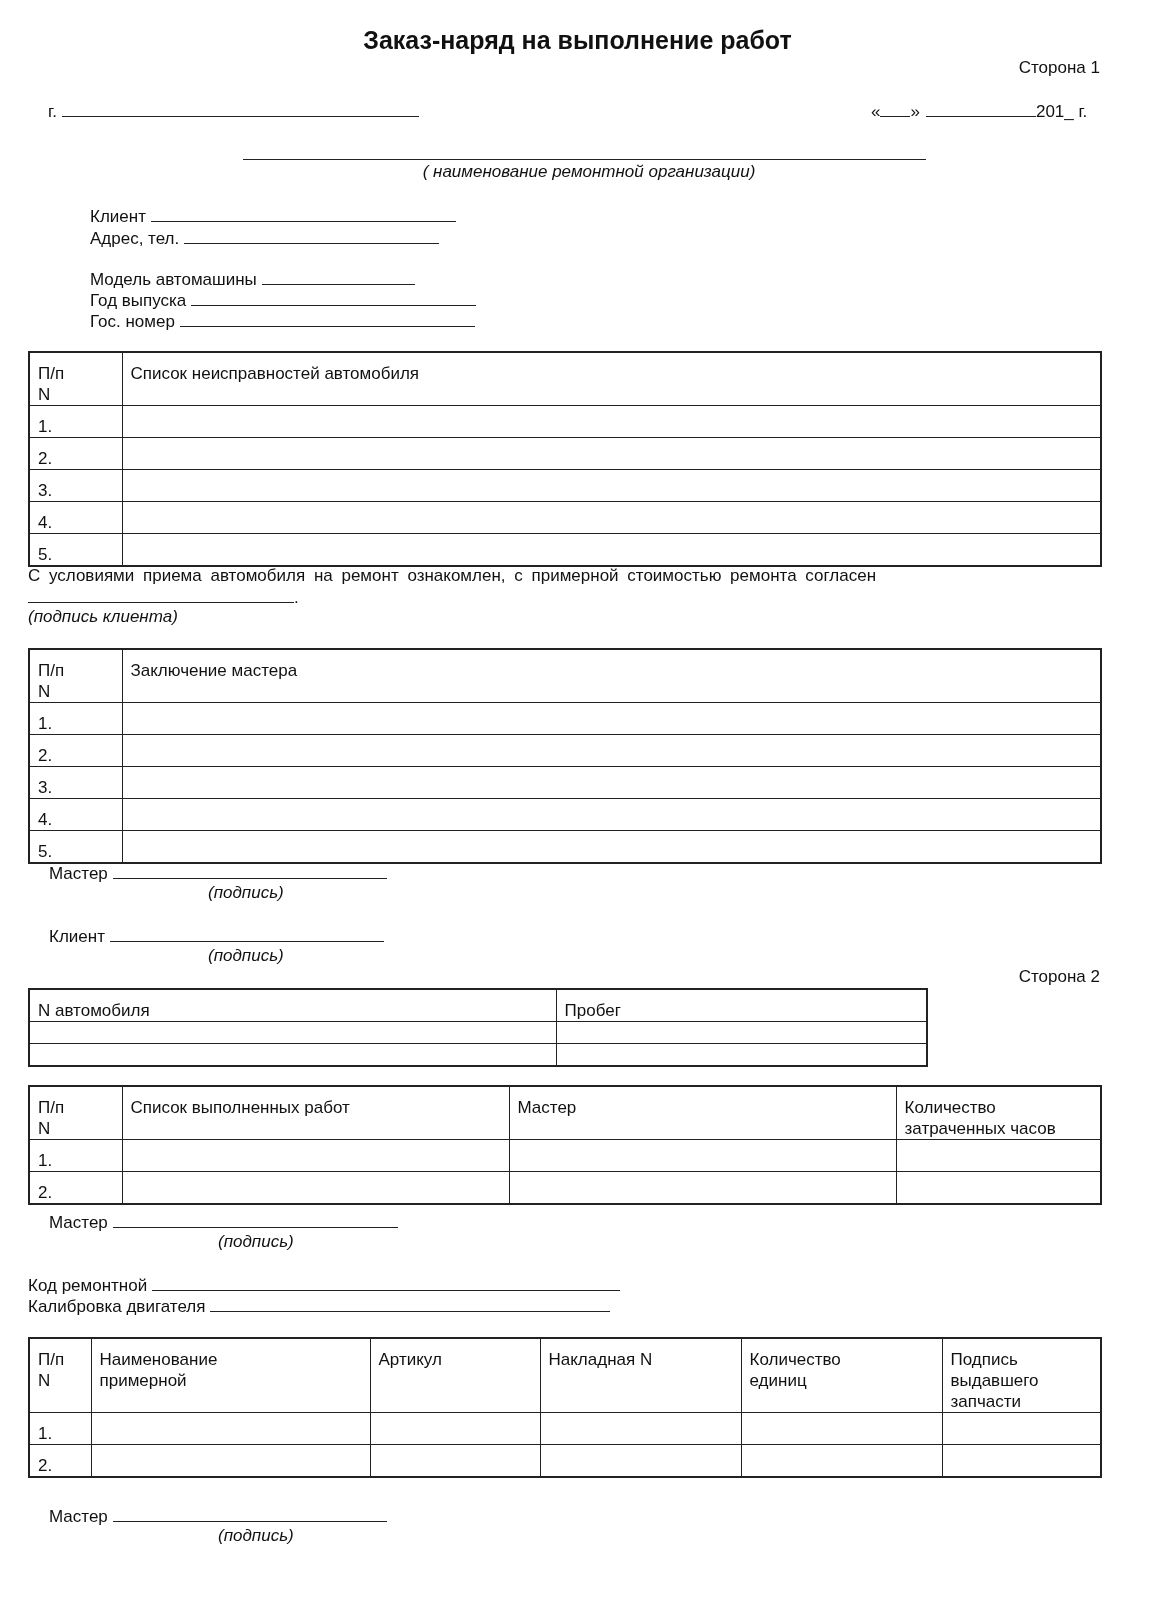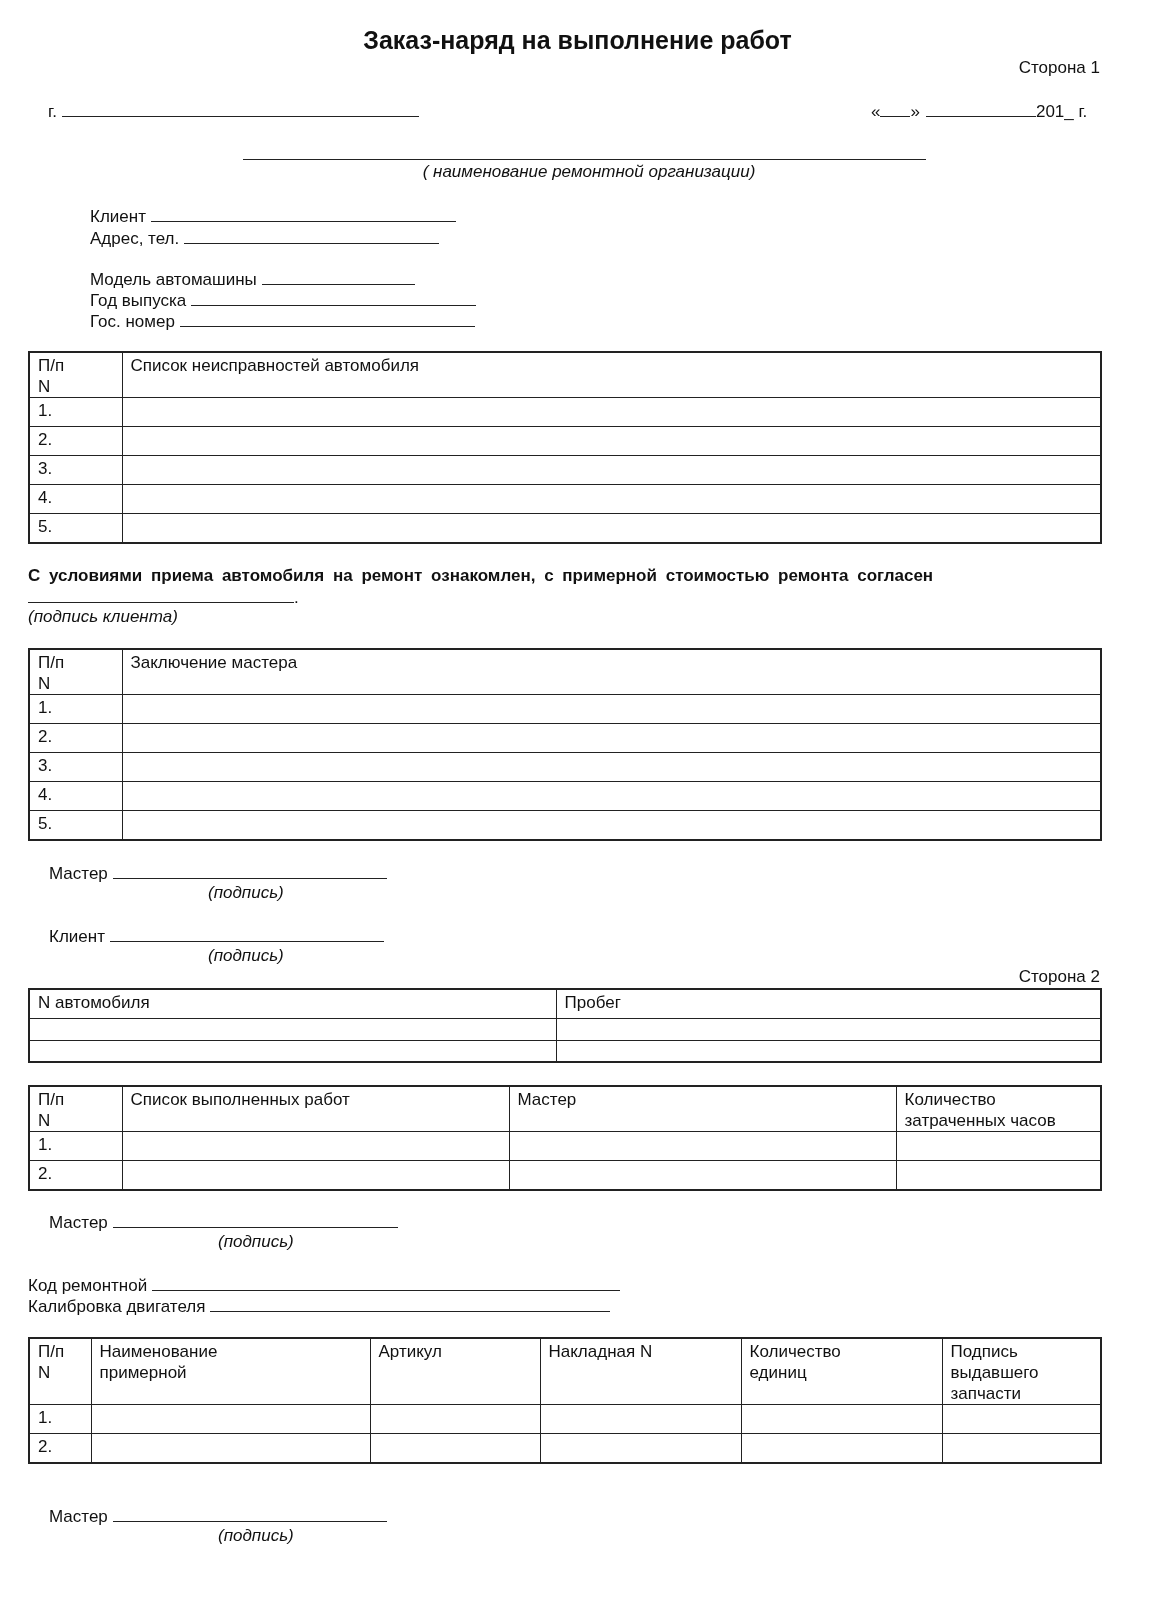--- a/index.html
+++ b/index.html
@@ -2,21 +2,21 @@
 <html><head>
 <meta charset="utf-8">
 <style>
   html, body { margin:0; padding:0; background:#fff; }
   body { width:1155px; height:1600px; position:relative; font-family:"Liberation Sans", sans-serif; color:#111; font-size:17px; overflow:hidden; }
   .abs { position:absolute; white-space:nowrap; }
   .title { font-weight:bold; font-size:25px; left:0; width:1155px; text-align:center; top:26px; }
   .italic { font-style:italic; }
   .line { display:inline-block; border-bottom:1.5px solid #222; height:16px; vertical-align:baseline; margin-left:5px; }
   table.grid { position:absolute; border-collapse:collapse; border:2px solid #222; table-layout:fixed; }
-  table.grid td { border:1.5px solid #222; vertical-align:top; padding:2px 8px 0 8px; font-size:17px; line-height:21px; overflow:hidden; }
+  table.grid td { border:1.5px solid #222; vertical-align:top; padding:10px 8px 0 8px; font-size:17px; line-height:21px; overflow:hidden; }
 </style>
 </head>
 <body>
 
 <div class="abs title">Заказ-наряд на выполнение работ</div>
 <div class="abs" style="right:55px; top:58px;">Сторона 1</div>
 
 <div class="abs" style="left:48px; top:100px;">
   <span>г.</span><span class="line" style="width:357px;"></span>
 </div>
@@ -70,21 +70,21 @@
         <td>4.</td>
         <td></td>
       </tr>
   <tr style="height:29px;">
         <td>5.</td>
         <td></td>
       </tr>
 </tbody>
   </table>
 
-<div class="abs" style="left:28px; top:566px; word-spacing:4px;font-weight:bold;">С условиями приема автомобиля на ремонт ознакомлен, с примерной стоимостью ремонта согласен</div>
+<div class="abs" style="left:28px; top:566px; word-spacing:4px;">С условиями приема автомобиля на ремонт ознакомлен, с примерной стоимостью ремонта согласен</div>
 <div class="abs" style="left:28px; top:586px;">
   <span class="line" style="width:266px; margin-left:0;"></span><span>.</span>
 </div>
 <div class="abs italic" style="left:28px; top:607px;">(подпись клиента)</div>
 
 <table class="grid" style="left:28px; top:648px; width:1074px;">
   <colgroup>
       <col style="width:93px">
       <col>
     </colgroup>
@@ -121,21 +121,21 @@
 </div>
 <div class="abs italic" style="left:208px; top:883px;">(подпись)</div>
 
 <div class="abs" style="left:49px; top:925px;">
   <span>Клиент</span><span class="line" style="width:274px;"></span>
 </div>
 <div class="abs italic" style="left:208px; top:946px;">(подпись)</div>
 
 <div class="abs" style="right:55px; top:967px;">Сторона 2</div>
 
-<table class="grid" style="left:28px; top:988px; width:1074px;">
+<table class="grid" style="left:28px; top:988px; width:900px;">
   <colgroup>
       <col style="width:527px">
       <col>
     </colgroup>
   <tbody>
       <tr style="height:29px;">
     <td>N автомобиля</td>
     <td>Пробег</td>
   </tr>
   <tr style="height:22px;">

